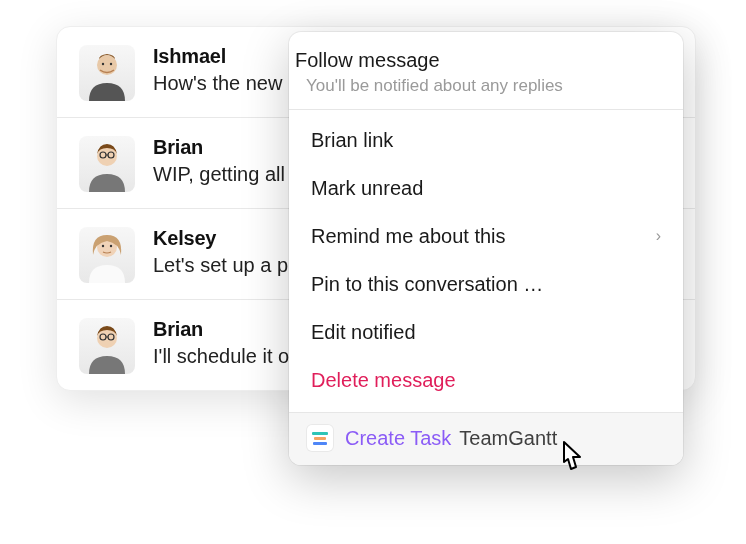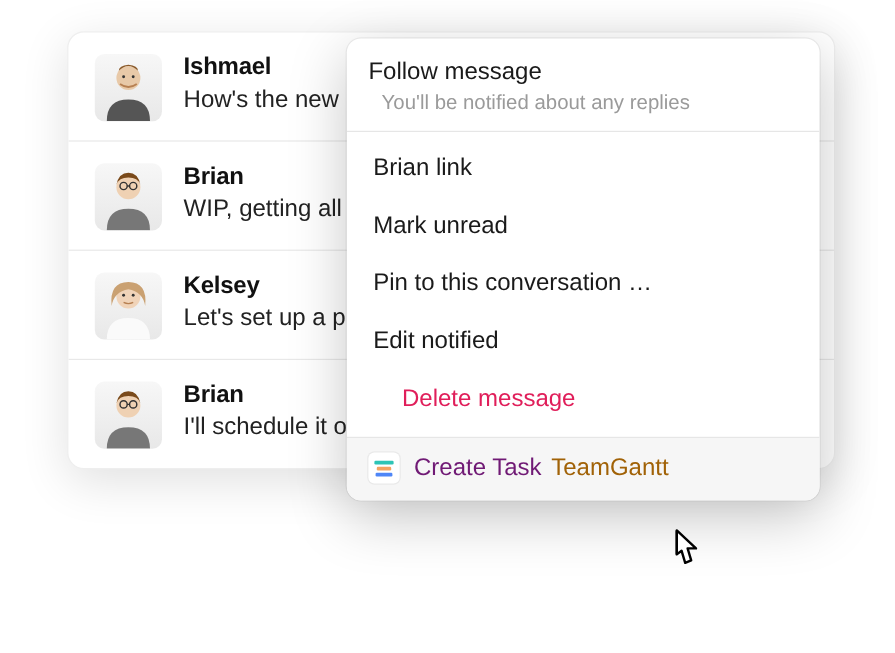--- a/index.html
+++ b/index.html
@@ -6,33 +6,33 @@
     body { font-family:-apple-system,BlinkMacSystemFont,"Segoe UI",Helvetica,Arial,sans-serif; background:#fff; width:746px; height:544px; position:relative; overflow:hidden; }
     .panel { position:absolute; left:56px; top:26px; width:640px; background:#fff; border:1px solid #eee; border-radius:14px; box-shadow:0 10px 40px rgba(0,0,0,.12); overflow:hidden; }
     .row { display:flex; align-items:flex-start; padding:18px 22px 16px 22px; border-bottom:1px solid #e8e8e8; }
     .row:last-child { border-bottom:none; }
     .avatar { width:56px; height:56px; border-radius:8px; background:linear-gradient(180deg,#f7f7f7 0%,#e8e8e8 100%); display:flex; align-items:flex-end; justify-content:center; overflow:hidden; flex-shrink:0; margin-right:18px; }
     .avatar svg { width:56px; height:56px; }
     .msg-body { flex:1; }
     .author { font-size:20px; font-weight:800; color:#111; letter-spacing:-.01em; margin-bottom:2px; }
     .text { font-size:20px; color:#222; line-height:1.35; }
     .menu { position:absolute; left:289px; top:32px; width:394px; background:#fff; border-radius:12px; box-shadow:0 0 0 1px rgba(0,0,0,.06),0 14px 48px rgba(0,0,0,.22); overflow:hidden; }
-    .menu-section { padding:14px 22px 12px 18px; }
+    .menu-section { padding:14px 22px 12px 6px; }
     .menu-title { font-size:20px; color:#1a1a1a; line-height:1.4; }
     .menu-sub { font-size:17px; color:#9a9a9a; line-height:1.3; margin-top:1px;margin-left:11px; }
     .menu-divider { height:1px; background:#e6e6e6; }
     .menu-item { display:flex; align-items:center; padding:8px 22px; font-size:20px; color:#1a1a1a; cursor:pointer; line-height:1.6; }
-    .menu-item.danger { color:#e01e5a;margin-left:24px; }
+    .menu-item.danger { color:#e01e5a; }
     .menu-item .spacer { flex:1; }
     .chev { color:#9a9a9a; font-size:16px; }
     .menu-group { padding:6px 0 8px 0; }
     .app-section { padding:12px 18px 14px 18px; background:#f6f6f6; display:flex; align-items:center; cursor:pointer; }
     .app-icon { width:26px; height:26px; background:#fff; border-radius:5px; display:flex; align-items:center; justify-content:center; margin-right:12px; box-shadow:0 0 0 1px rgba(0,0,0,.05); }
-    .app-label { font-size:20px; color:#701a75; font-weight:500; }
-    .app-name { font-size:20px; color:#a16207; margin-left:8px; }
+    .app-label { font-size:20px; color:#8b5cf6; font-weight:500; }
+    .app-name { font-size:20px; color:#404040; margin-left:8px; }
     .cursor { position:absolute; left:552px; top:436px; pointer-events:none; }
     .cursor svg { width:40px; height:42px; }
     .tg-lines { display:flex; flex-direction:column; gap:2px; }
     .tg-line { height:3px; border-radius:1px; }
     .tg1 { width:16px; background:#2ec4b6; }
     .tg2 { width:12px; background:#f4a261; margin-left:2px; }
     .tg3 { width:14px; background:#4f86f7; margin-left:1px; }
   </style>
 </head>
 <body>
@@ -116,20 +116,25 @@
   </div>
   <div class="menu-divider"></div>
   <div class="menu-group">
     <div class="menu-item">
         <span>Brian link</span>
       </div>
     <div class="menu-item">
         <span>Mark unread</span>
       </div>
     <div class="menu-item">
+        <span>Remind me about this</span>
+        <span class="spacer"></span>
+        <span class="chev">›</span>
+      </div>
+    <div class="menu-item">
         <span>Pin to this conversation …</span>
       </div>
     <div class="menu-item">
         <span>Edit notified</span>
       </div>
     <div class="menu-item danger">
         <span>Delete message</span>
       </div>
   </div>
   <div class="menu-divider"></div>

